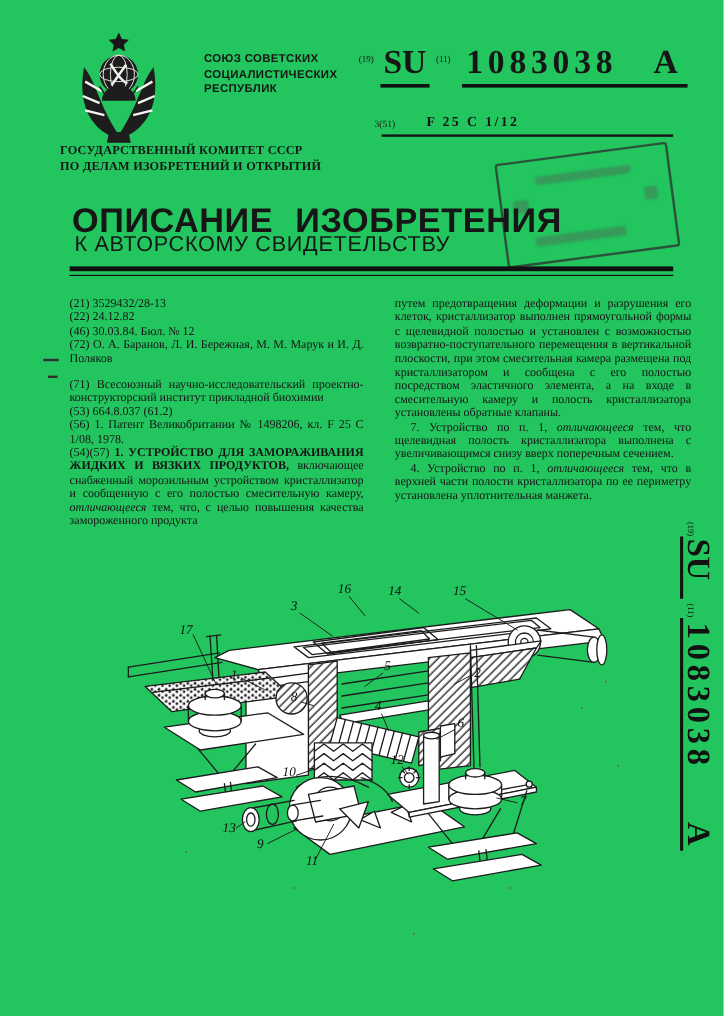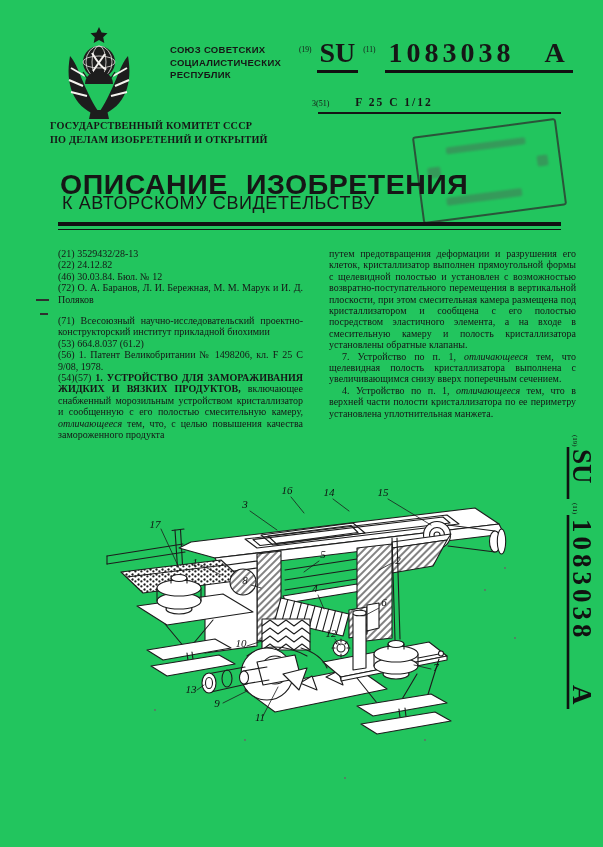--- a/index.html
+++ b/index.html
@@ -128,21 +128,21 @@
   <div class="mark mk1"></div>
   <div class="mark mk2"></div>
 
   <div class="col-l">
     <p>(21) 3529432/28-13</p>
     <p>(22) 24.12.82</p>
     <p>(46) 30.03.84. Бюл. № 12</p>
     <p>(72) О. А. Баранов, Л. И. Бережная, М. М. Марук и И. Д. Поляков</p>
     <p class="gap">(71) Всесоюзный научно-исследовательский проектно-конструкторский институт прикладной биохимии</p>
     <p>(53) 664.8.037 (61.2)</p>
-    <p>(56) 1. Патент Великобритании № 1498206, кл. F 25 C 9/08, 1978.</p>
+    <p>(56) 1. Патент Великобритании № 1498206, кл. F 25 C 1/08, 1978.</p>
     <p class="abstract"><span>(54)(57) </span><b>1. УСТРОЙСТВО ДЛЯ ЗАМОРАЖИВАНИЯ ЖИДКИХ И ВЯЗКИХ ПРОДУКТОВ,</b><span> включающее снабженный морозильным устройством кристаллизатор и сообщенную с его полостью смесительную камеру, </span><i>отличающееся</i><span> тем, что, с целью повышения качества замороженного продукта</span></p>
   </div>
 
   <div class="col-r">
     <p>путем предотвращения деформации и разрушения его клеток, кристаллизатор выполнен прямоугольной формы с щелевидной полостью и установлен с возможностью возвратно-поступательного перемещения в вертикальной плоскости, при этом смесительная камера размещена под кристаллизатором и сообщена с его полостью посредством эластичного элемента, а на входе в смесительную камеру и полость кристаллизатора установлены обратные клапаны.</p>
     <p class="claim"><span>7. Устройство по п. 1, </span><i>отличающееся</i><span> тем, что щелевидная полость кристаллизатора выполнена с увеличивающимся снизу вверх поперечным сечением.</span></p>
     <p class="claim"><span>4. Устройство по п. 1, </span><i>отличающееся</i><span> тем, что в верхней части полости кристаллизатора по ее периметру установлена уплотнительная манжета.</span></p>
   </div>
 
   <svg class="side-sv" width="62" height="310" viewBox="0 0 62 310">

